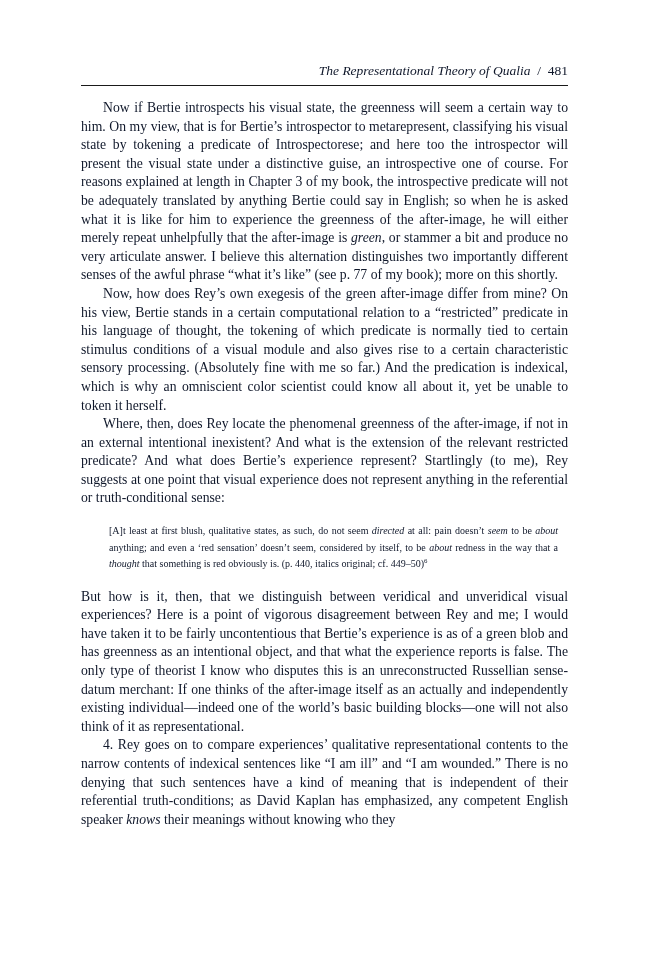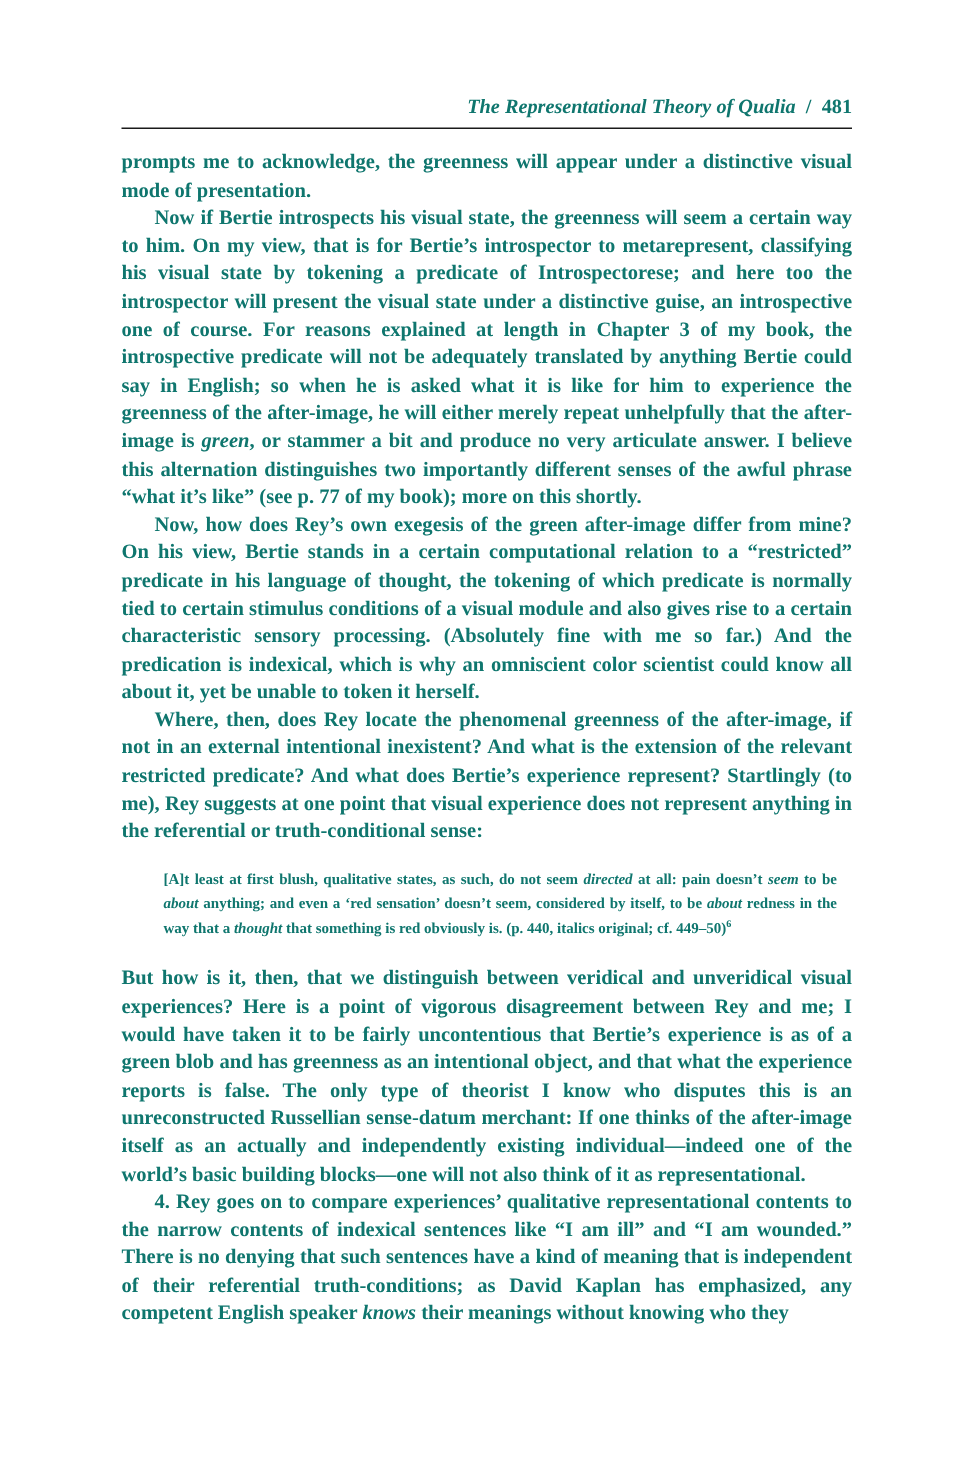--- a/index.html
+++ b/index.html
@@ -2,24 +2,23 @@
 <html><head>
 <meta charset="utf-8">
 <style>
   * { margin: 0; padding: 0; box-sizing: border-box; }
   html, body { background: #ffffff; }
   .page {
     width: 619px;
     height: 972px;
     background: #ffffff;
     font-family: "Liberation Serif", "DejaVu Serif", serif;
-    color: #0f766e;
+    color: #0f172a;
     position: relative;
     overflow: hidden;
-    font-weight: bold;
   }
   .content {
     position: absolute;
     left: 81px;
     top: 62px;
     width: 487px;
   }
   .running-head {
     text-align: right;
     font-size: 13.5px;
@@ -52,21 +51,20 @@
 </head>
 <body>
 
 <div class="page">
   <div class="content">
     <div class="running-head">
       <span class="head-title">The Representational Theory of Qualia</span><span style="white-space: pre;">  /  </span><span>481</span>
     </div>
     <hr class="head-rule">
     <div class="body-text">
-        <p class="flush">prompts me to acknowledge, the greenness will appear under a distinctive visual mode of presentation.</p>
         <p class="indent">Now if Bertie introspects his visual state, the greenness will seem a certain way to him. On my view, that is for Bertie’s introspector to metarepresent, classifying his visual state by tokening a predicate of Introspectorese; and here too the introspector will present the visual state under a distinctive guise, an introspective one of course. For reasons explained at length in Chapter 3 of my book, the introspective predicate will not be adequately translated by anything Bertie could say in English; so when he is asked what it is like for him to experience the greenness of the after-image, he will either merely repeat unhelpfully that the after-image is <i>green</i>, or stammer a bit and produce no very articulate answer. I believe this alternation distinguishes two importantly different senses of the awful phrase “what it’s like” (see p. 77 of my book); more on this shortly.</p>
         <p class="indent">Now, how does Rey’s own exegesis of the green after-image differ from mine? On his view, Bertie stands in a certain computational relation to a “restricted” predicate in his language of thought, the tokening of which predicate is normally tied to certain stimulus conditions of a visual module and also gives rise to a certain characteristic sensory processing. (Absolutely fine with me so far.) And the predication is indexical, which is why an omniscient color scientist could know all about it, yet be unable to token it herself.</p>
         <p class="indent">Where, then, does Rey locate the phenomenal greenness of the after-image, if not in an external intentional inexistent? And what is the extension of the relevant restricted predicate? And what does Bertie’s experience represent? Startlingly (to me), Rey suggests at one point that visual experience does not represent anything in the referential or truth-conditional sense:</p>
         <p class="quote">[A]t least at first blush, qualitative states, as such, do not seem <i>directed</i> at all: pain doesn’t <i>seem</i> to be <i>about</i> anything; and even a ‘red sensation’ doesn’t seem, considered by itself, to be <i>about</i> redness in the way that a <i>thought</i> that something is red obviously is. (p. 440, italics original; cf. 449–50)<sup>6</sup></p>
         <p class="flush">But how is it, then, that we distinguish between veridical and unveridical visual experiences? Here is a point of vigorous disagreement between Rey and me; I would have taken it to be fairly uncontentious that Bertie’s experience is as of a green blob and has greenness as an intentional object, and that what the experience reports is false. The only type of theorist I know who disputes this is an unreconstructed Russellian sense-datum merchant: If one thinks of the after-image itself as an actually and independently existing individual—indeed one of the world’s basic building blocks—one will not also think of it as representational.</p>
         <p class="indent">4. Rey goes on to compare experiences’ qualitative representational contents to the narrow contents of indexical sentences like “I am ill” and “I am wounded.” There is no denying that such sentences have a kind of meaning that is independent of their referential truth-conditions; as David Kaplan has emphasized, any competent English speaker <i>knows</i> their meanings without knowing who they</p>
       </div>
   </div>
 </div>
 

